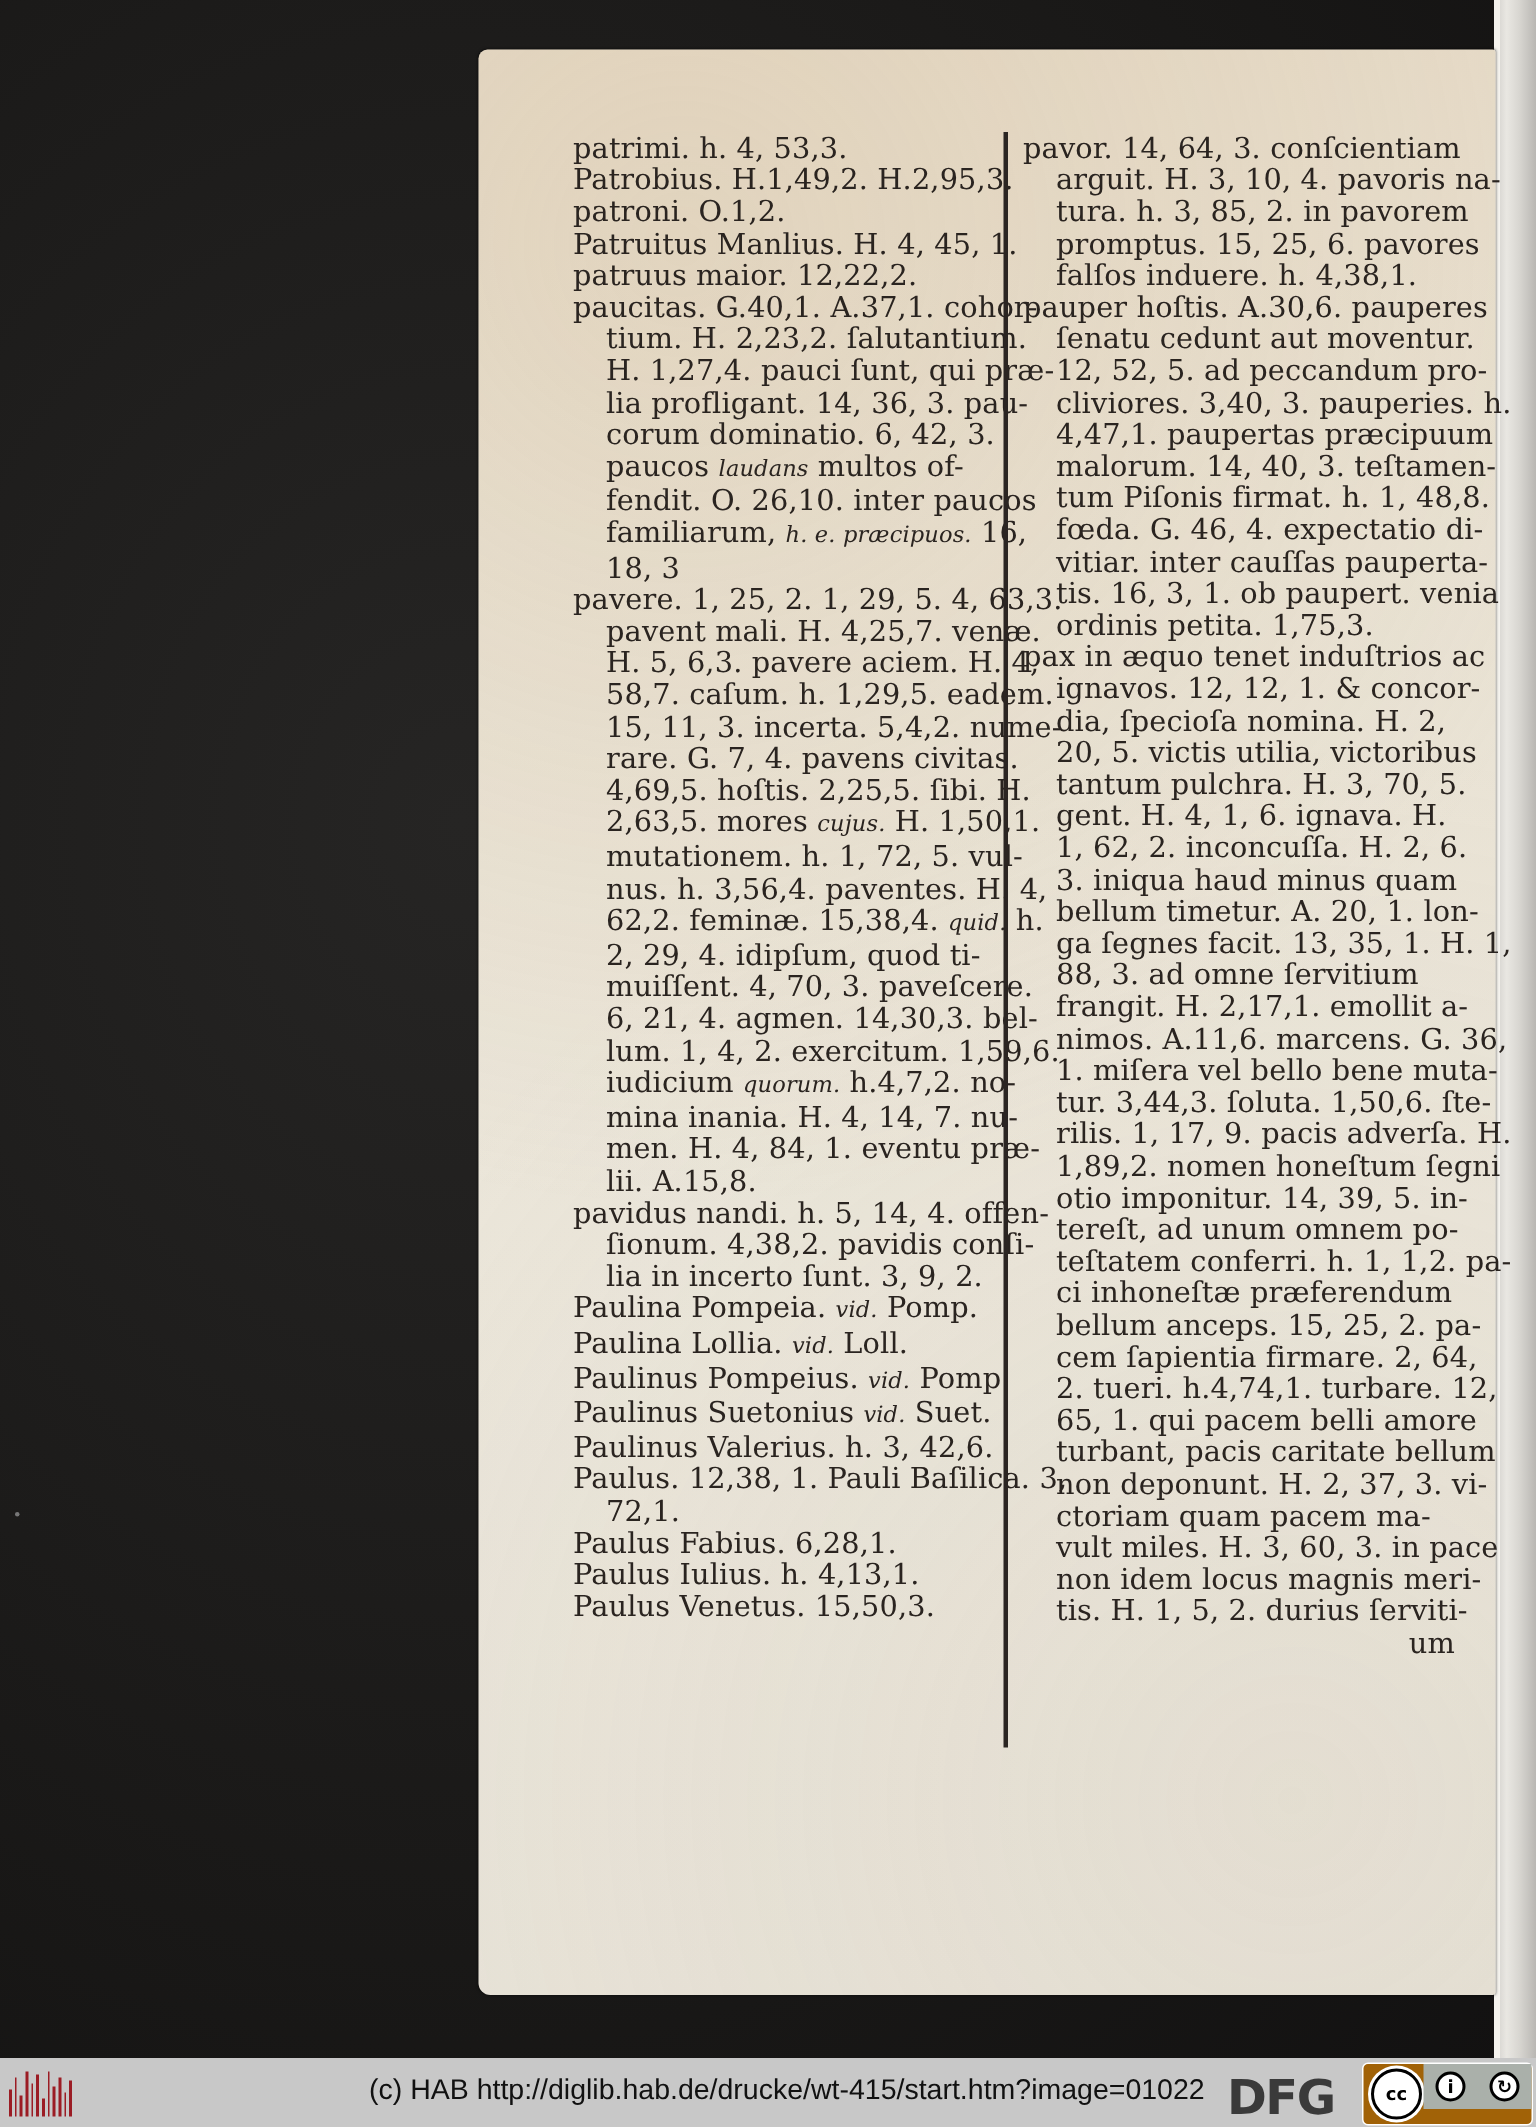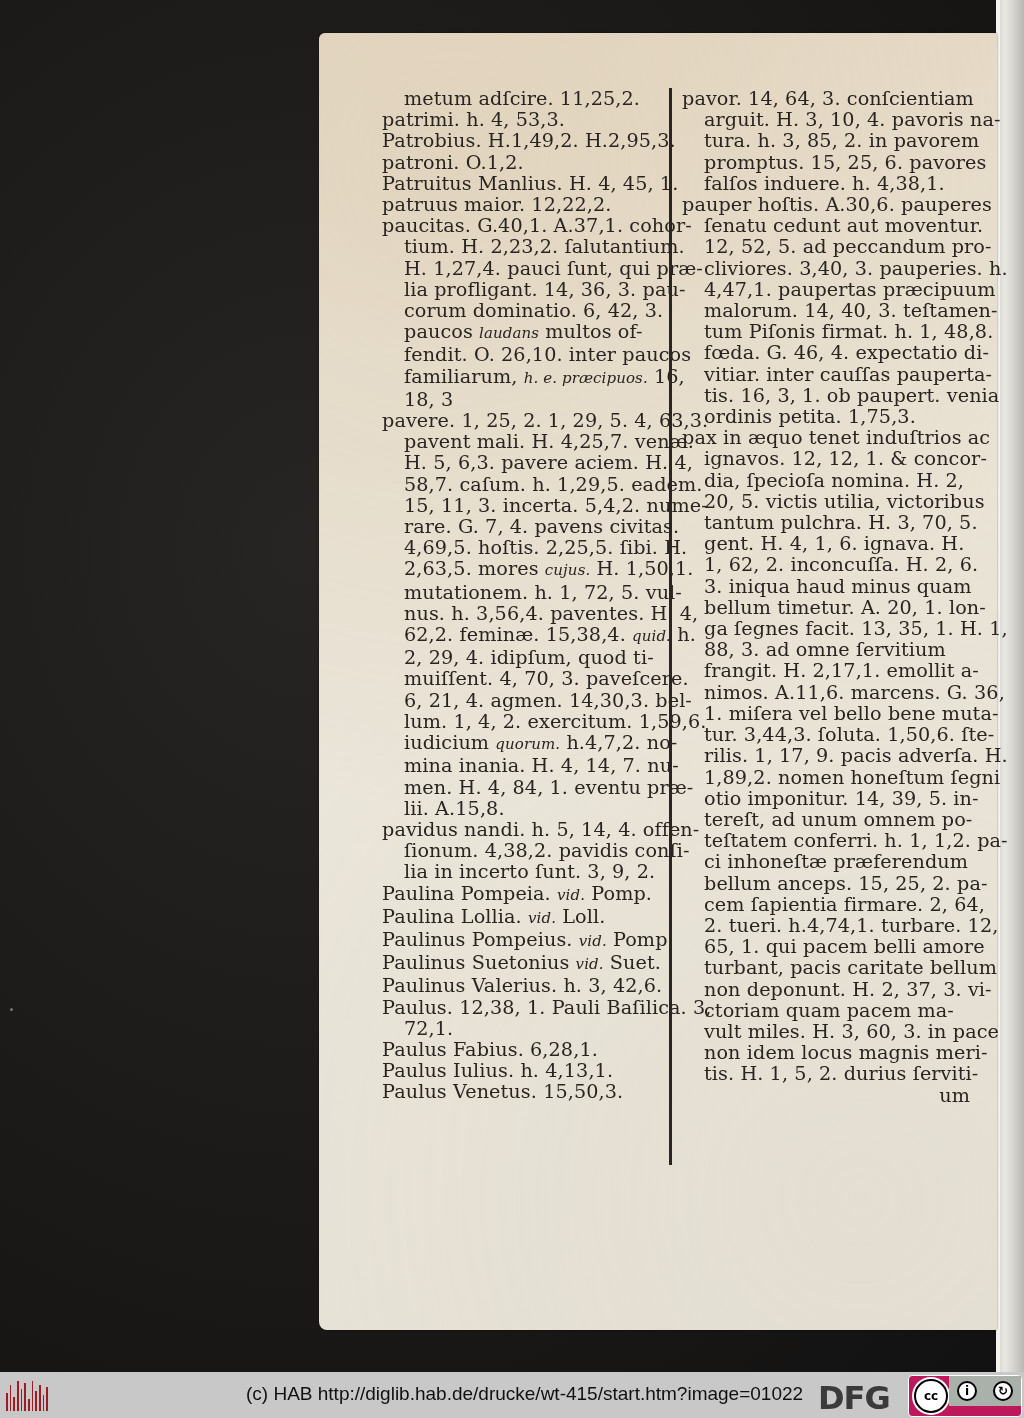--- a/index.html
+++ b/index.html
@@ -64,21 +64,21 @@
     .copyright {
       position: absolute; left: 246px; top: 11px; font-size: 19px; color: #111;
       white-space: nowrap;
     }
     .dfg {
       position: absolute; left: 818px; top: 7px; font-family: "DejaVu Sans", sans-serif;
       font-weight: bold; font-size: 32px; color: #3a3a3a; letter-spacing: -1px;
     }
     .cc-badge {
       position: absolute; left: 908px; top: 3px; width: 112px; height: 40px;
-      background: #be185d; border: 1px solid #fff; border-radius: 4px;
+      background: #a16207; border: 1px solid #fff; border-radius: 4px;
     }
     .cc-circle {
       position: absolute; left: 5px; top: 3px; width: 30px; height: 30px;
       border-radius: 50%; background: #fff; border: 2px solid #000;
       box-shadow: 0 0 0 2px #fff;
       font-family: "DejaVu Sans", sans-serif; font-weight: bold; font-size: 12px;
       display: flex; align-items: center; justify-content: center; color: #000;
     }
     .cc-panel {
       position: absolute; left: 40px; top: 0; width: 72px; height: 30px; background: #aab0aa;
@@ -99,23 +99,20 @@
 <body>
 
 <div class="scan-bg"></div>
 <div class="right-strip"></div>
 
 <div class="page"></div>
 
 <div class="speck" style="left:10px;top:1008px;width:3px;height:3px;background:#777;"></div>
 
 <div class="col col-left" id="col-left">
-    <div class="entry">
-      <span class="line ind">metum adſcire. 11,25,2.</span>
-    </div>
     <div class="entry">
       <span class="line">patrimi. h. 4, 53,3.</span>
     </div>
     <div class="entry">
       <span class="line">Patrobius. H.1,49,2. H.2,95,3.</span>
     </div>
     <div class="entry">
       <span class="line">patroni. O.1,2.</span>
     </div>
     <div class="entry">

